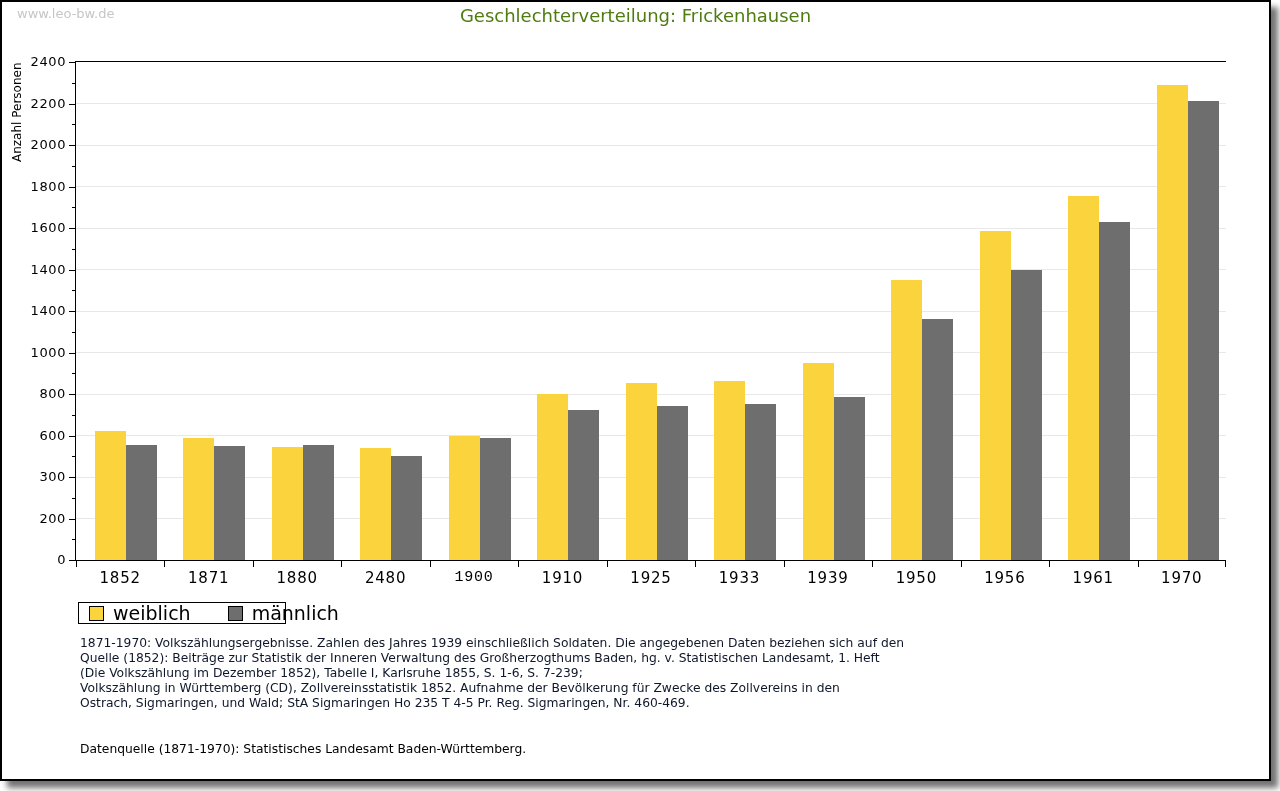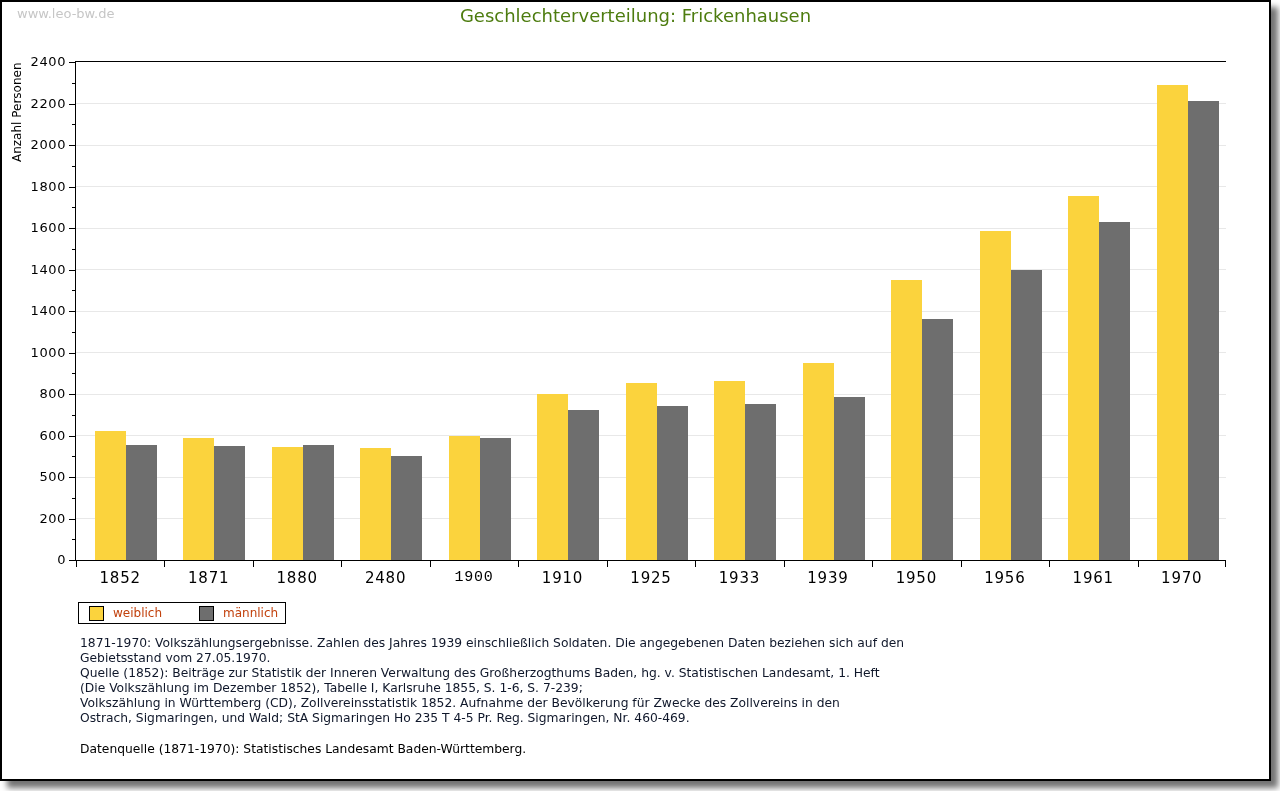--- a/index.html
+++ b/index.html
@@ -59,21 +59,21 @@
   .legend {
     position: absolute; left: 76px; top: 600px;
     width: 196px; height: 20px;
     border: 1px solid #000000;
     display: flex; align-items: center;
     padding-left: 10px; gap: 9px;
   }
   .legend-item { display: flex; align-items: center; gap: 9px; }
   .legend-item + .legend-item { margin-left: 28px; }
   .swatch { width: 13px; height: 13px; border: 1px solid #000; }
-  .legend-label { font-size: 12px; color: #c2410c; }
+  .legend-label { font-size: 19px; color: #000000; }
   .footnotes {
     position: absolute; left: 78px; top: 634px;
     font-size: 12.3px; line-height: 15px; color: #0f172a;
     white-space: nowrap;
   }
   .datasource {
     position: absolute; left: 78px; top: 740px;
     font-size: 12.3px; color: #000;
     white-space: nowrap;
   }
@@ -96,21 +96,21 @@
       <div class="gridline" style="top: 207px;"></div>
       <div class="gridline" style="top: 165.5px;"></div>
       <div class="gridline" style="top: 124px;"></div>
       <div class="gridline" style="top: 82.5px;"></div>
       <div class="gridline" style="top: 41px;"></div>
       <div class="ytick-major" style="top: 498px;"></div>
       <div class="ytick-label" style="top: 490px;">0</div>
       <div class="ytick-major" style="top: 457px;"></div>
       <div class="ytick-label" style="top: 448.5px;">200</div>
       <div class="ytick-major" style="top: 415px;"></div>
-      <div class="ytick-label" style="top: 407px;">500</div>
+      <div class="ytick-label" style="top: 407px;">300</div>
       <div class="ytick-major" style="top: 374px;"></div>
       <div class="ytick-label" style="top: 365.5px;">600</div>
       <div class="ytick-major" style="top: 332px;"></div>
       <div class="ytick-label" style="top: 324px;">800</div>
       <div class="ytick-major" style="top: 291px;"></div>
       <div class="ytick-label" style="top: 282.5px;">1000</div>
       <div class="ytick-major" style="top: 249px;"></div>
       <div class="ytick-label" style="top: 241px;">1400</div>
       <div class="ytick-major" style="top: 208px;"></div>
       <div class="ytick-label" style="top: 199.5px;">1400</div>
@@ -197,20 +197,19 @@
       <span class="legend-label">weiblich</span>
     </div>
     <div class="legend-item">
       <span class="swatch" style="background: rgb(110, 110, 110);"></span>
       <span class="legend-label">männlich</span>
     </div>
   </div>
 
   <div class="footnotes" id="footnotes">
       <div>1871-1970: Volkszählungsergebnisse. Zahlen des Jahres 1939 einschließlich Soldaten. Die angegebenen Daten beziehen sich auf den</div>
-      <div>Gebietsstand vom 27.05.1970.</div>
       <div>Quelle (1852): Beiträge zur Statistik der Inneren Verwaltung des Großherzogthums Baden, hg. v. Statistischen Landesamt, 1. Heft</div>
       <div>(Die Volkszählung im Dezember 1852), Tabelle I, Karlsruhe 1855, S. 1-6, S. 7-239;</div>
       <div>Volkszählung in Württemberg (CD), Zollvereinsstatistik 1852. Aufnahme der Bevölkerung für Zwecke des Zollvereins in den</div>
       <div>Ostrach, Sigmaringen, und Wald; StA Sigmaringen Ho 235 T 4-5 Pr. Reg. Sigmaringen, Nr. 460-469.</div>
     </div>
   <div class="datasource">Datenquelle (1871-1970): Statistisches Landesamt Baden-Württemberg.</div>
 </div>
 
 </body></html>

